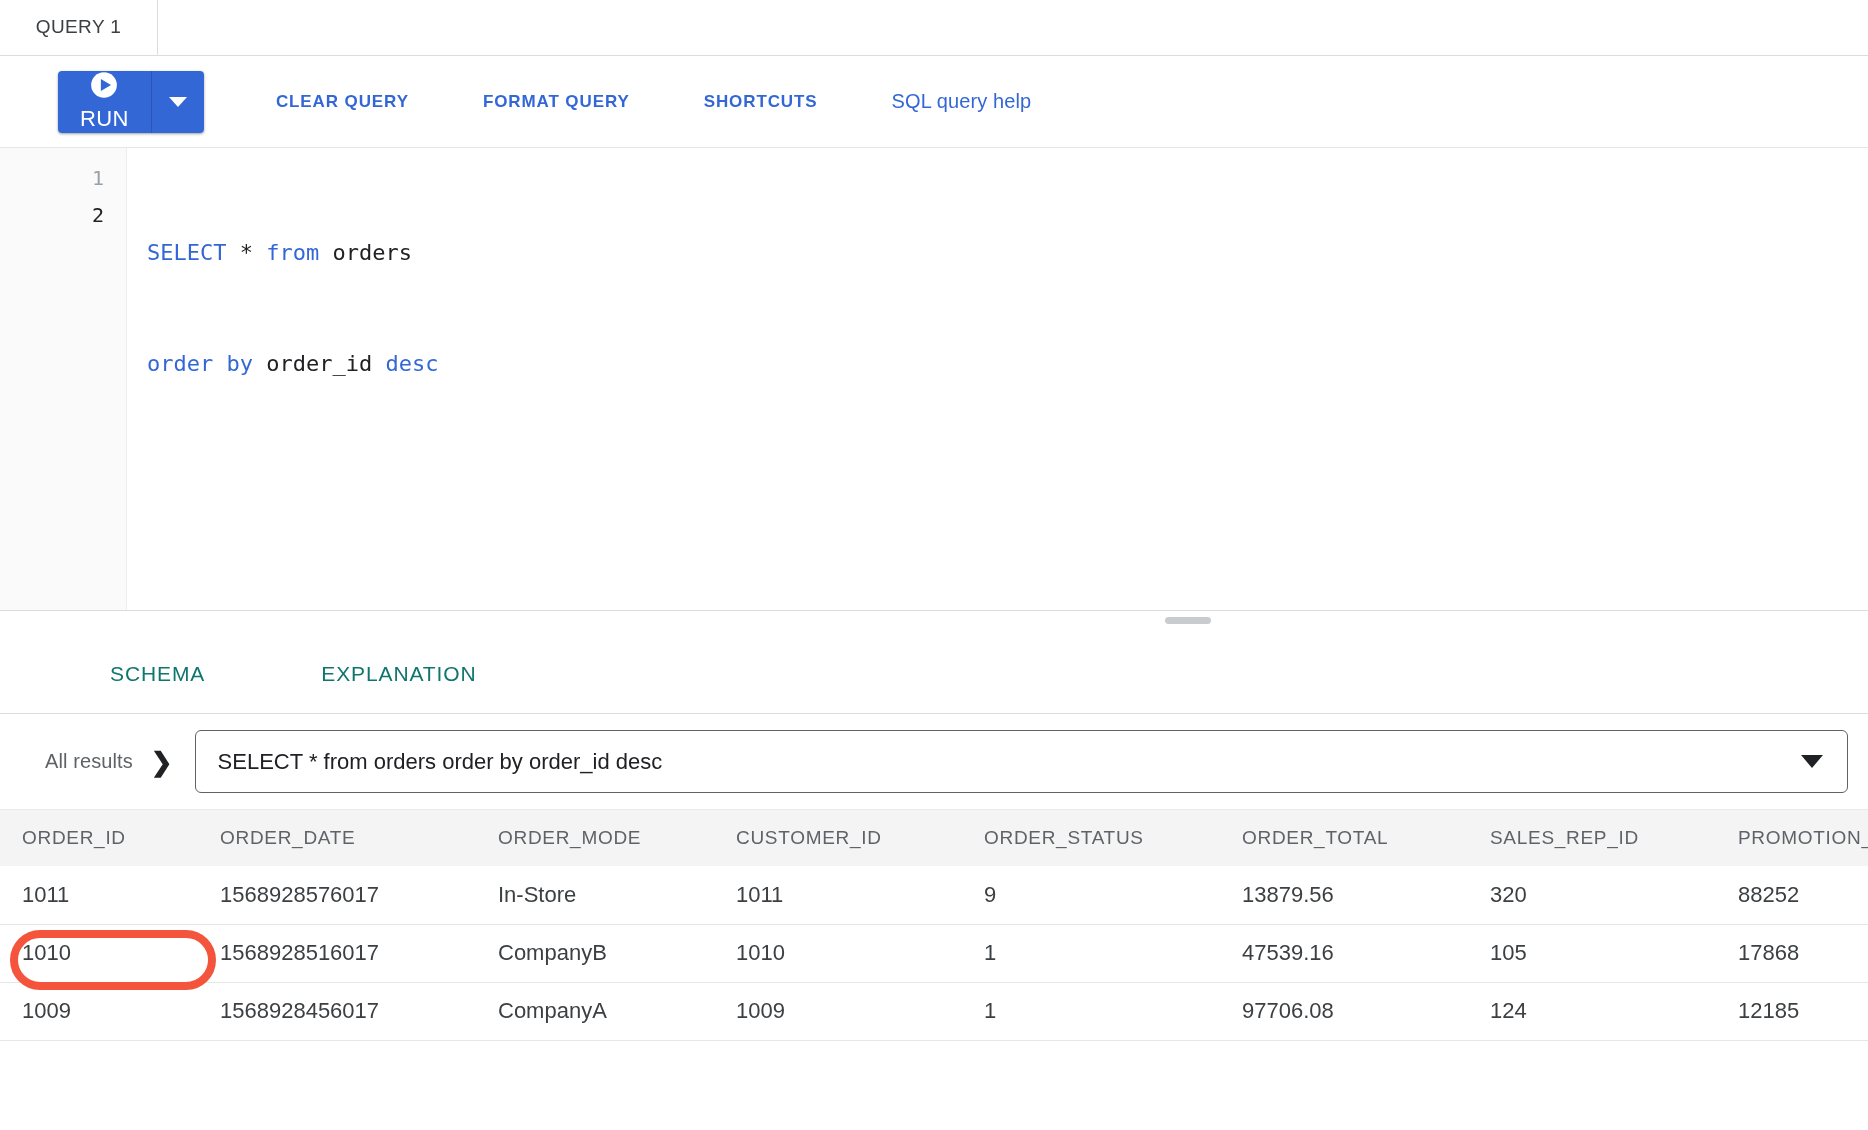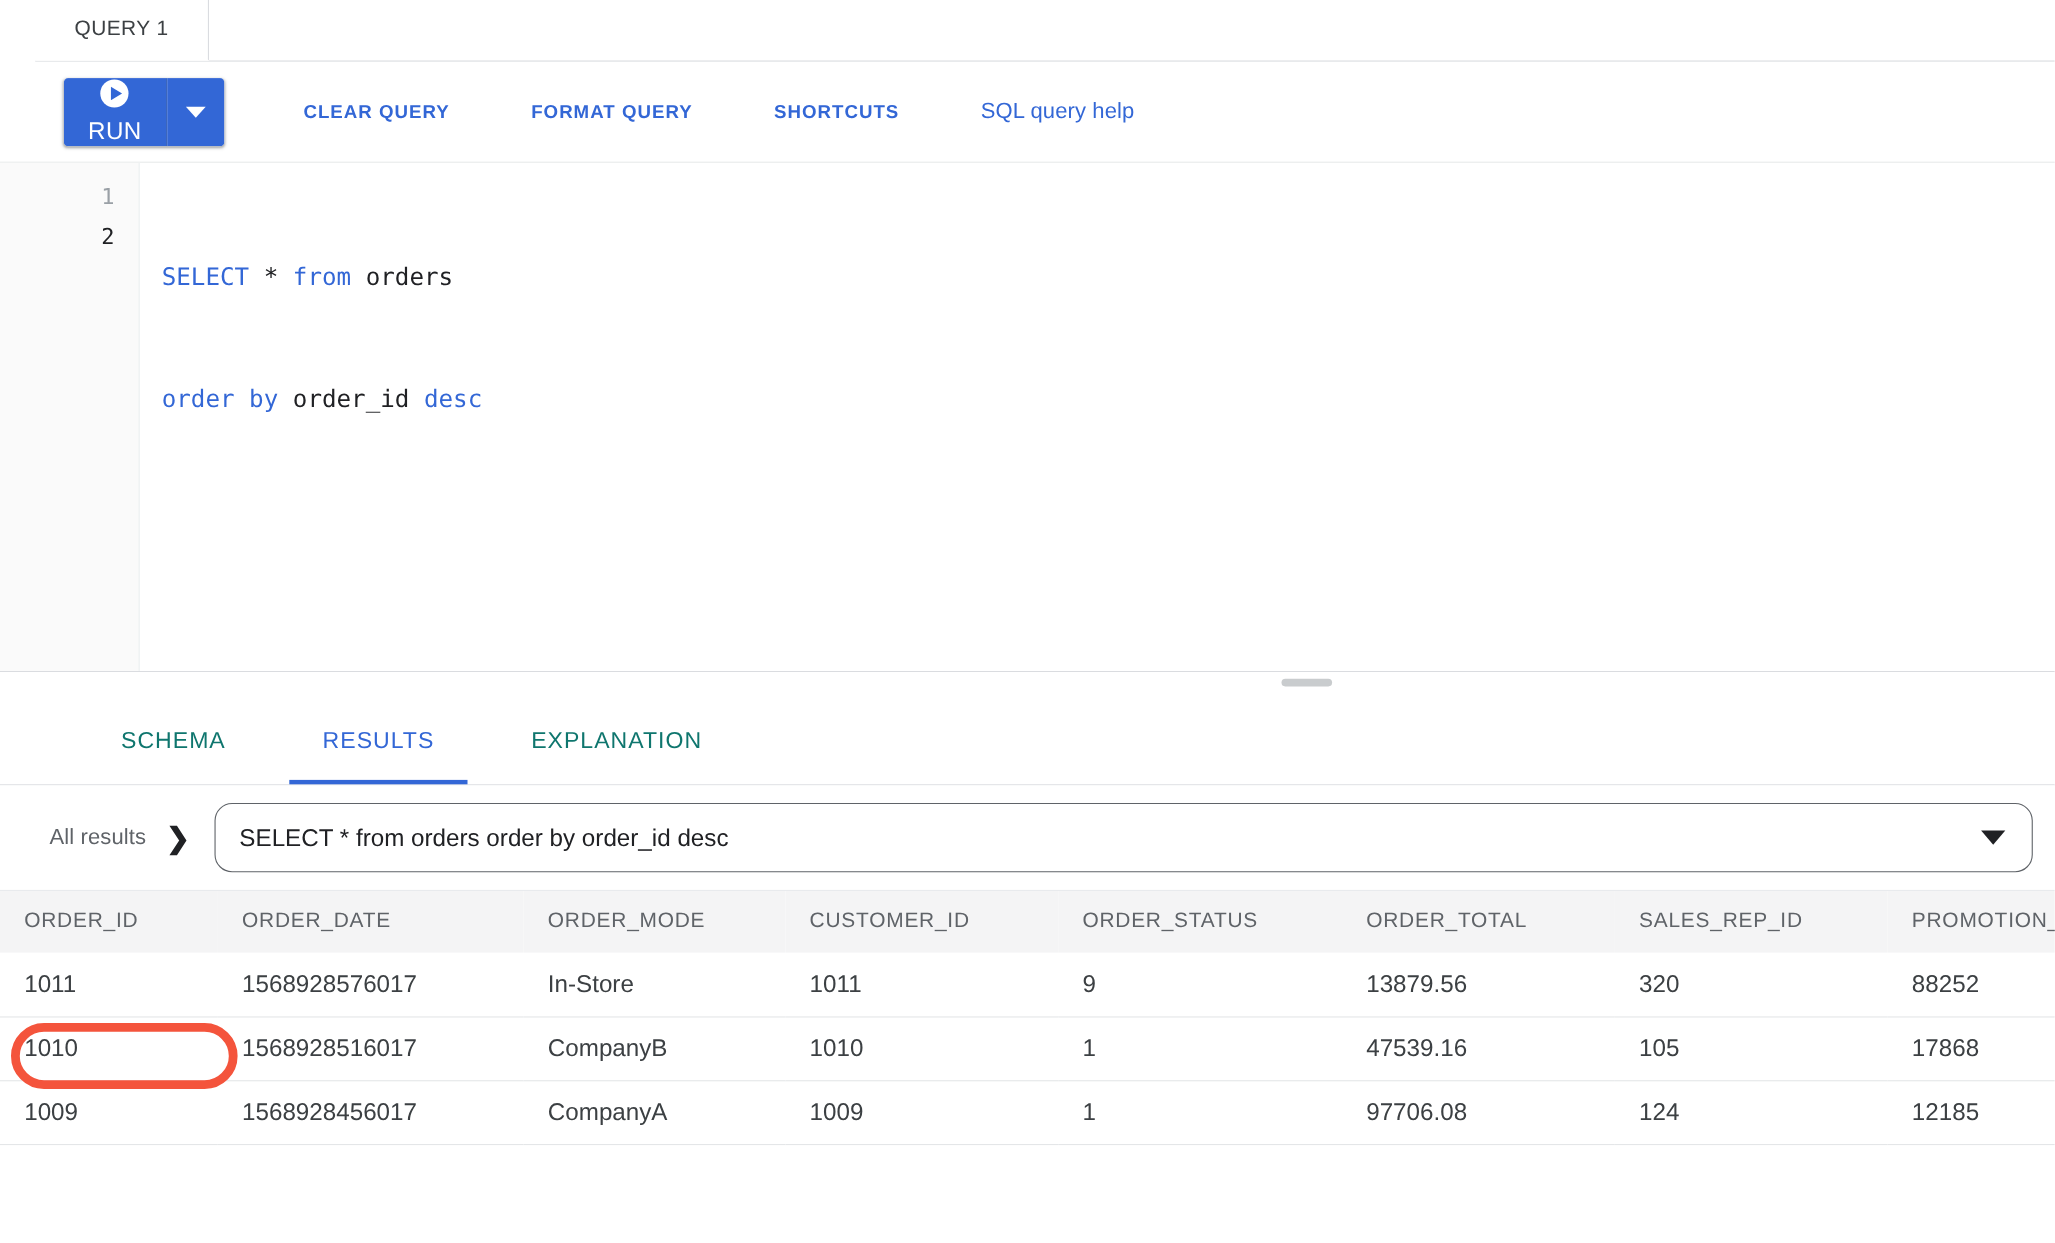--- a/index.html
+++ b/index.html
@@ -15,21 +15,20 @@
     overflow: hidden;
     position: relative;
   }
 
   
   .tabstrip {
     position: relative;
     height: 55px;
     border-bottom: 1px solid #dadce0;
     background: #ffffff;
-    margin-left: 32px;
   }
   .tab-active {
     position: absolute;
     left: 0;
     top: 0;
     width: 158px;
     height: 55px;
     box-sizing: border-box;
     border-right: 1px solid #dadce0;
     border-bottom: 1px solid #ffffff;
@@ -228,21 +227,21 @@
     font-size: 26px;
     font-weight: 700;
     color: #202124;
     line-height: 1;
   }
   .qselect {
     flex: 1;
     margin-right: 20px;
     height: 63px;
     border: 1px solid #5f6368;
-    border-radius: 16px;
+    border-radius: 6px;
     display: flex;
     align-items: center;
     justify-content: space-between;
     padding: 0 24px 0 22px;
     box-sizing: border-box;
     background: #fff;
     cursor: pointer;
   }
   .qselect .qtext {
     font-size: 22px;
@@ -342,21 +341,20 @@
   </div>
 </div>
 
 <div class="splitter">
   <div class="handle"></div>
 </div>
 
 <div class="restabs">
   <button class="restab">SCHEMA</button>
   <div class="restab-gap"></div>
-  <button class="restab sel" style="color: rgb(51, 103, 214);">RESULTS</button>
   <div class="restab-gap"></div>
   <button class="restab">EXPLANATION</button>
 </div>
 
 <div class="qrow">
   <span class="allres">All results</span>
   <span class="chev">❯</span>
   <div class="qselect">
     <span class="qtext">SELECT * from orders order by order_id desc</span>
     <span class="select-caret"></span>

